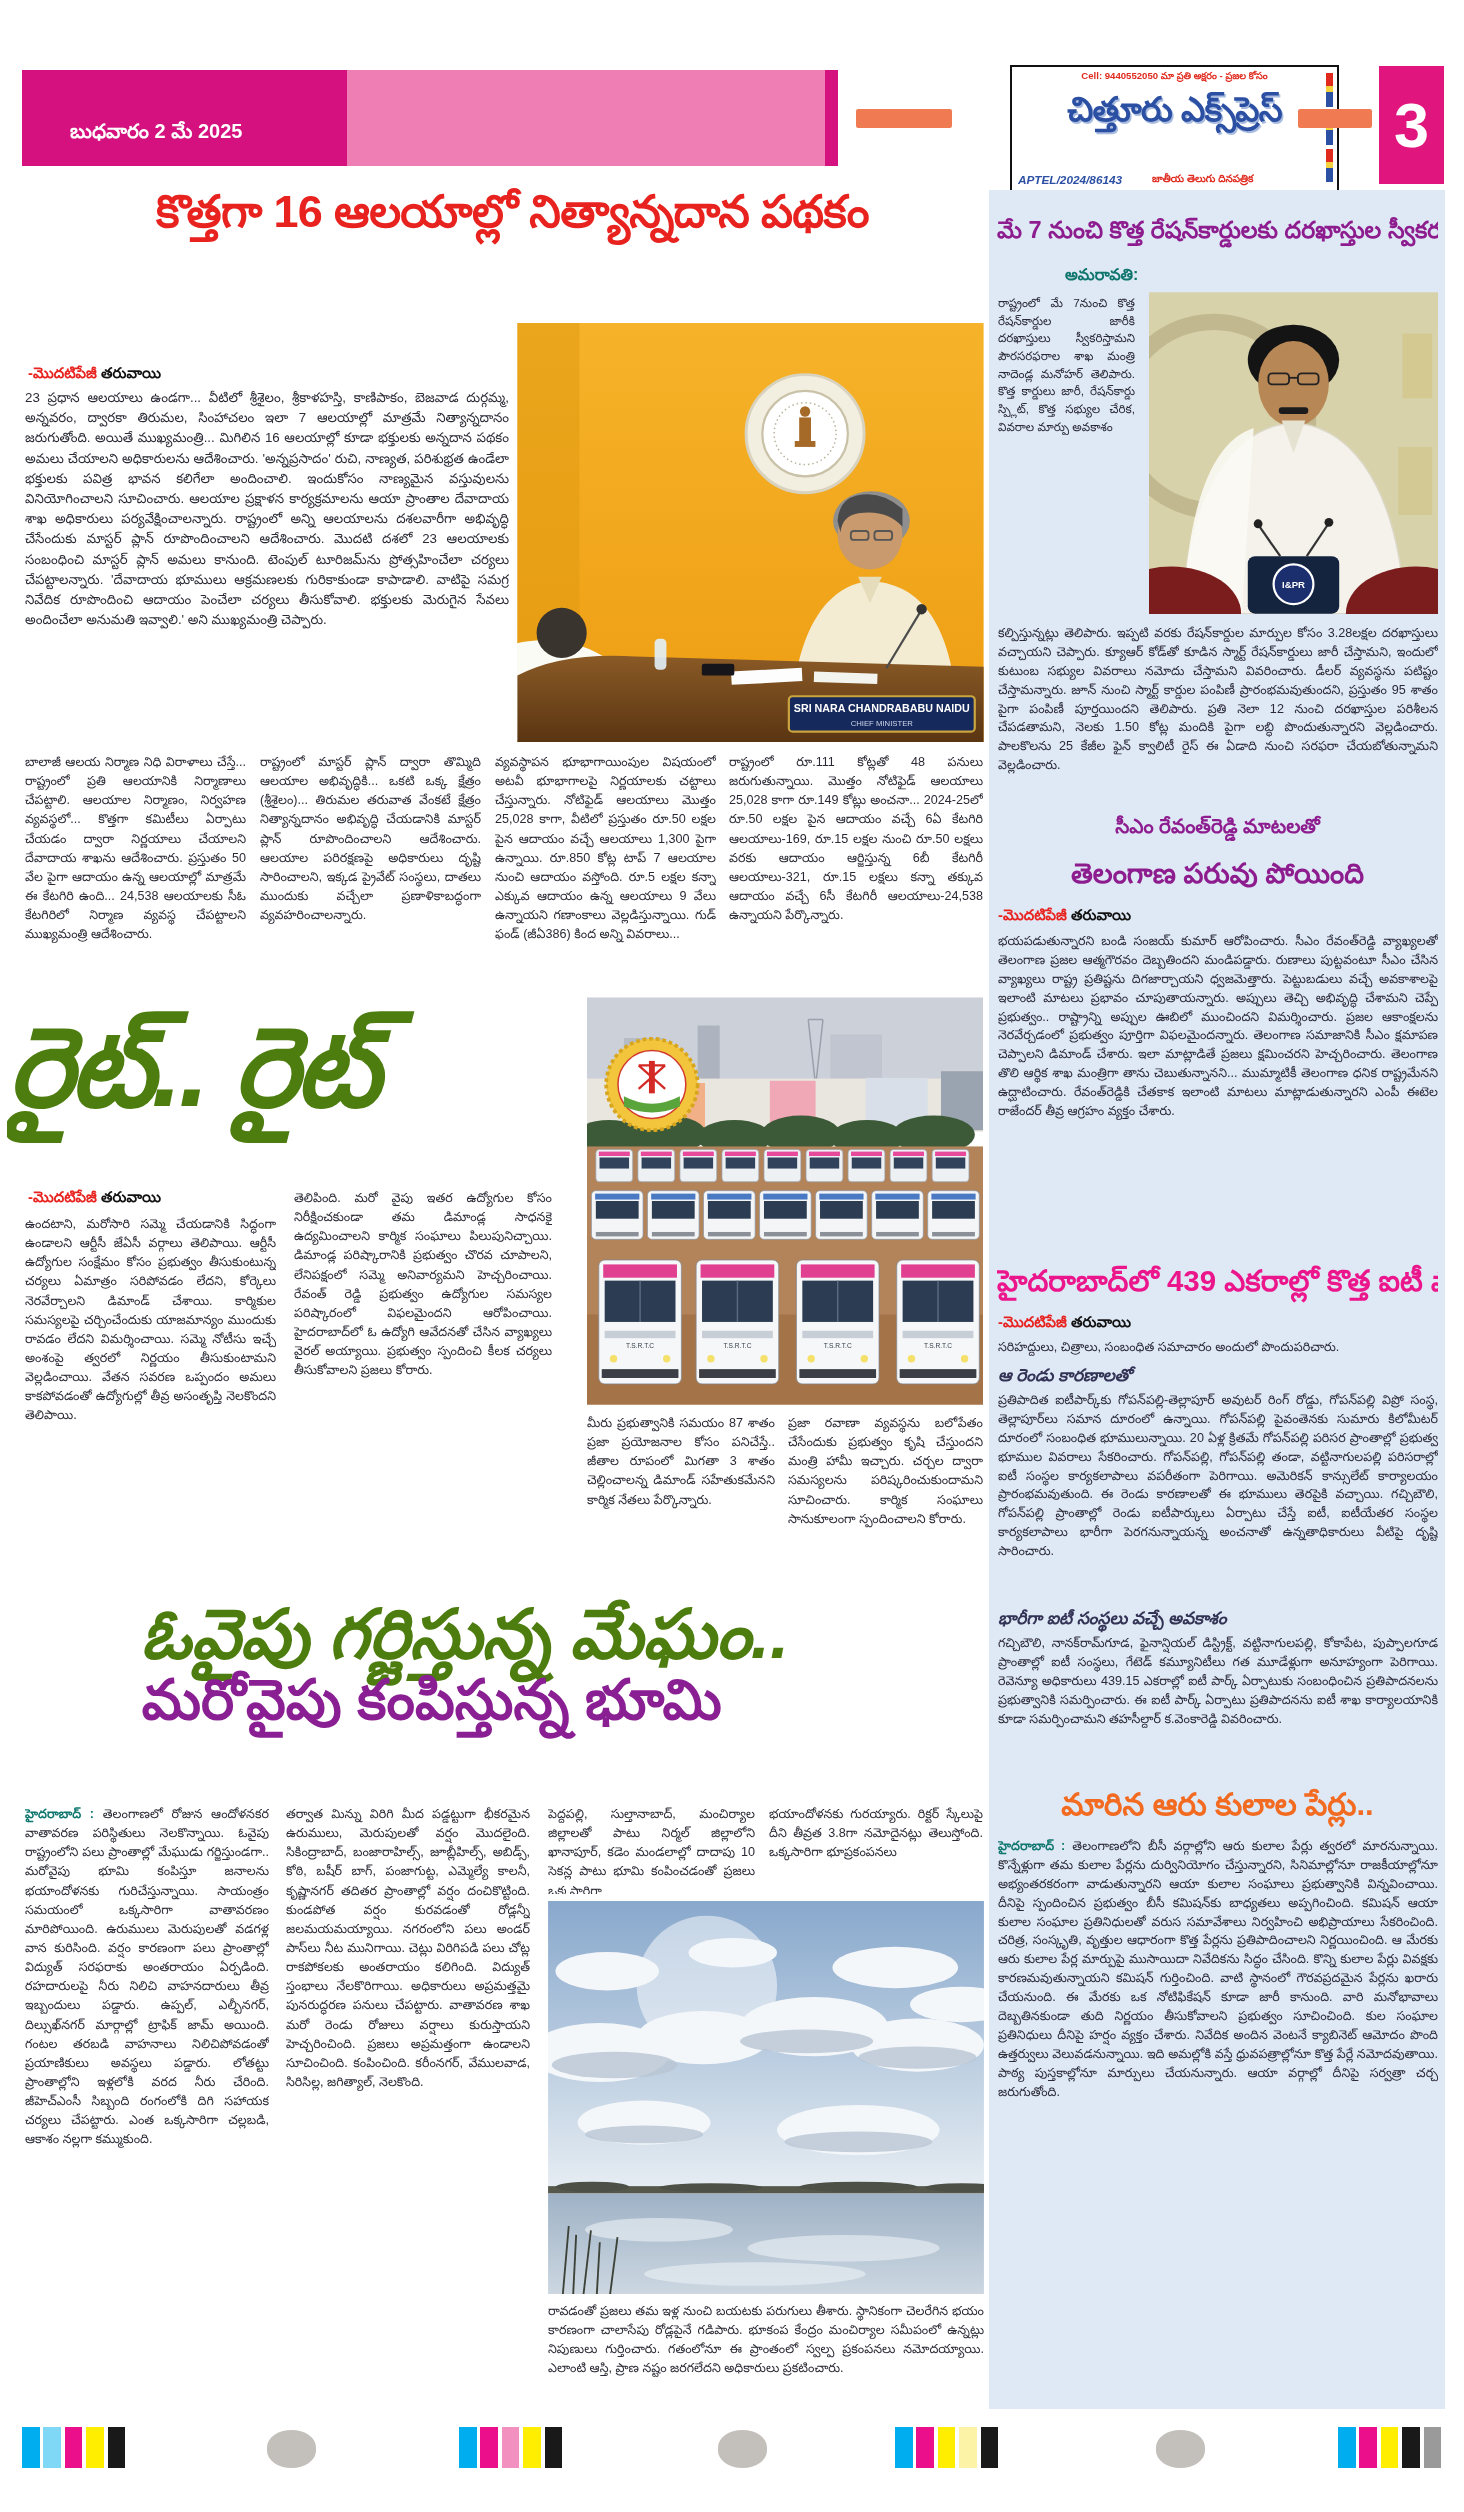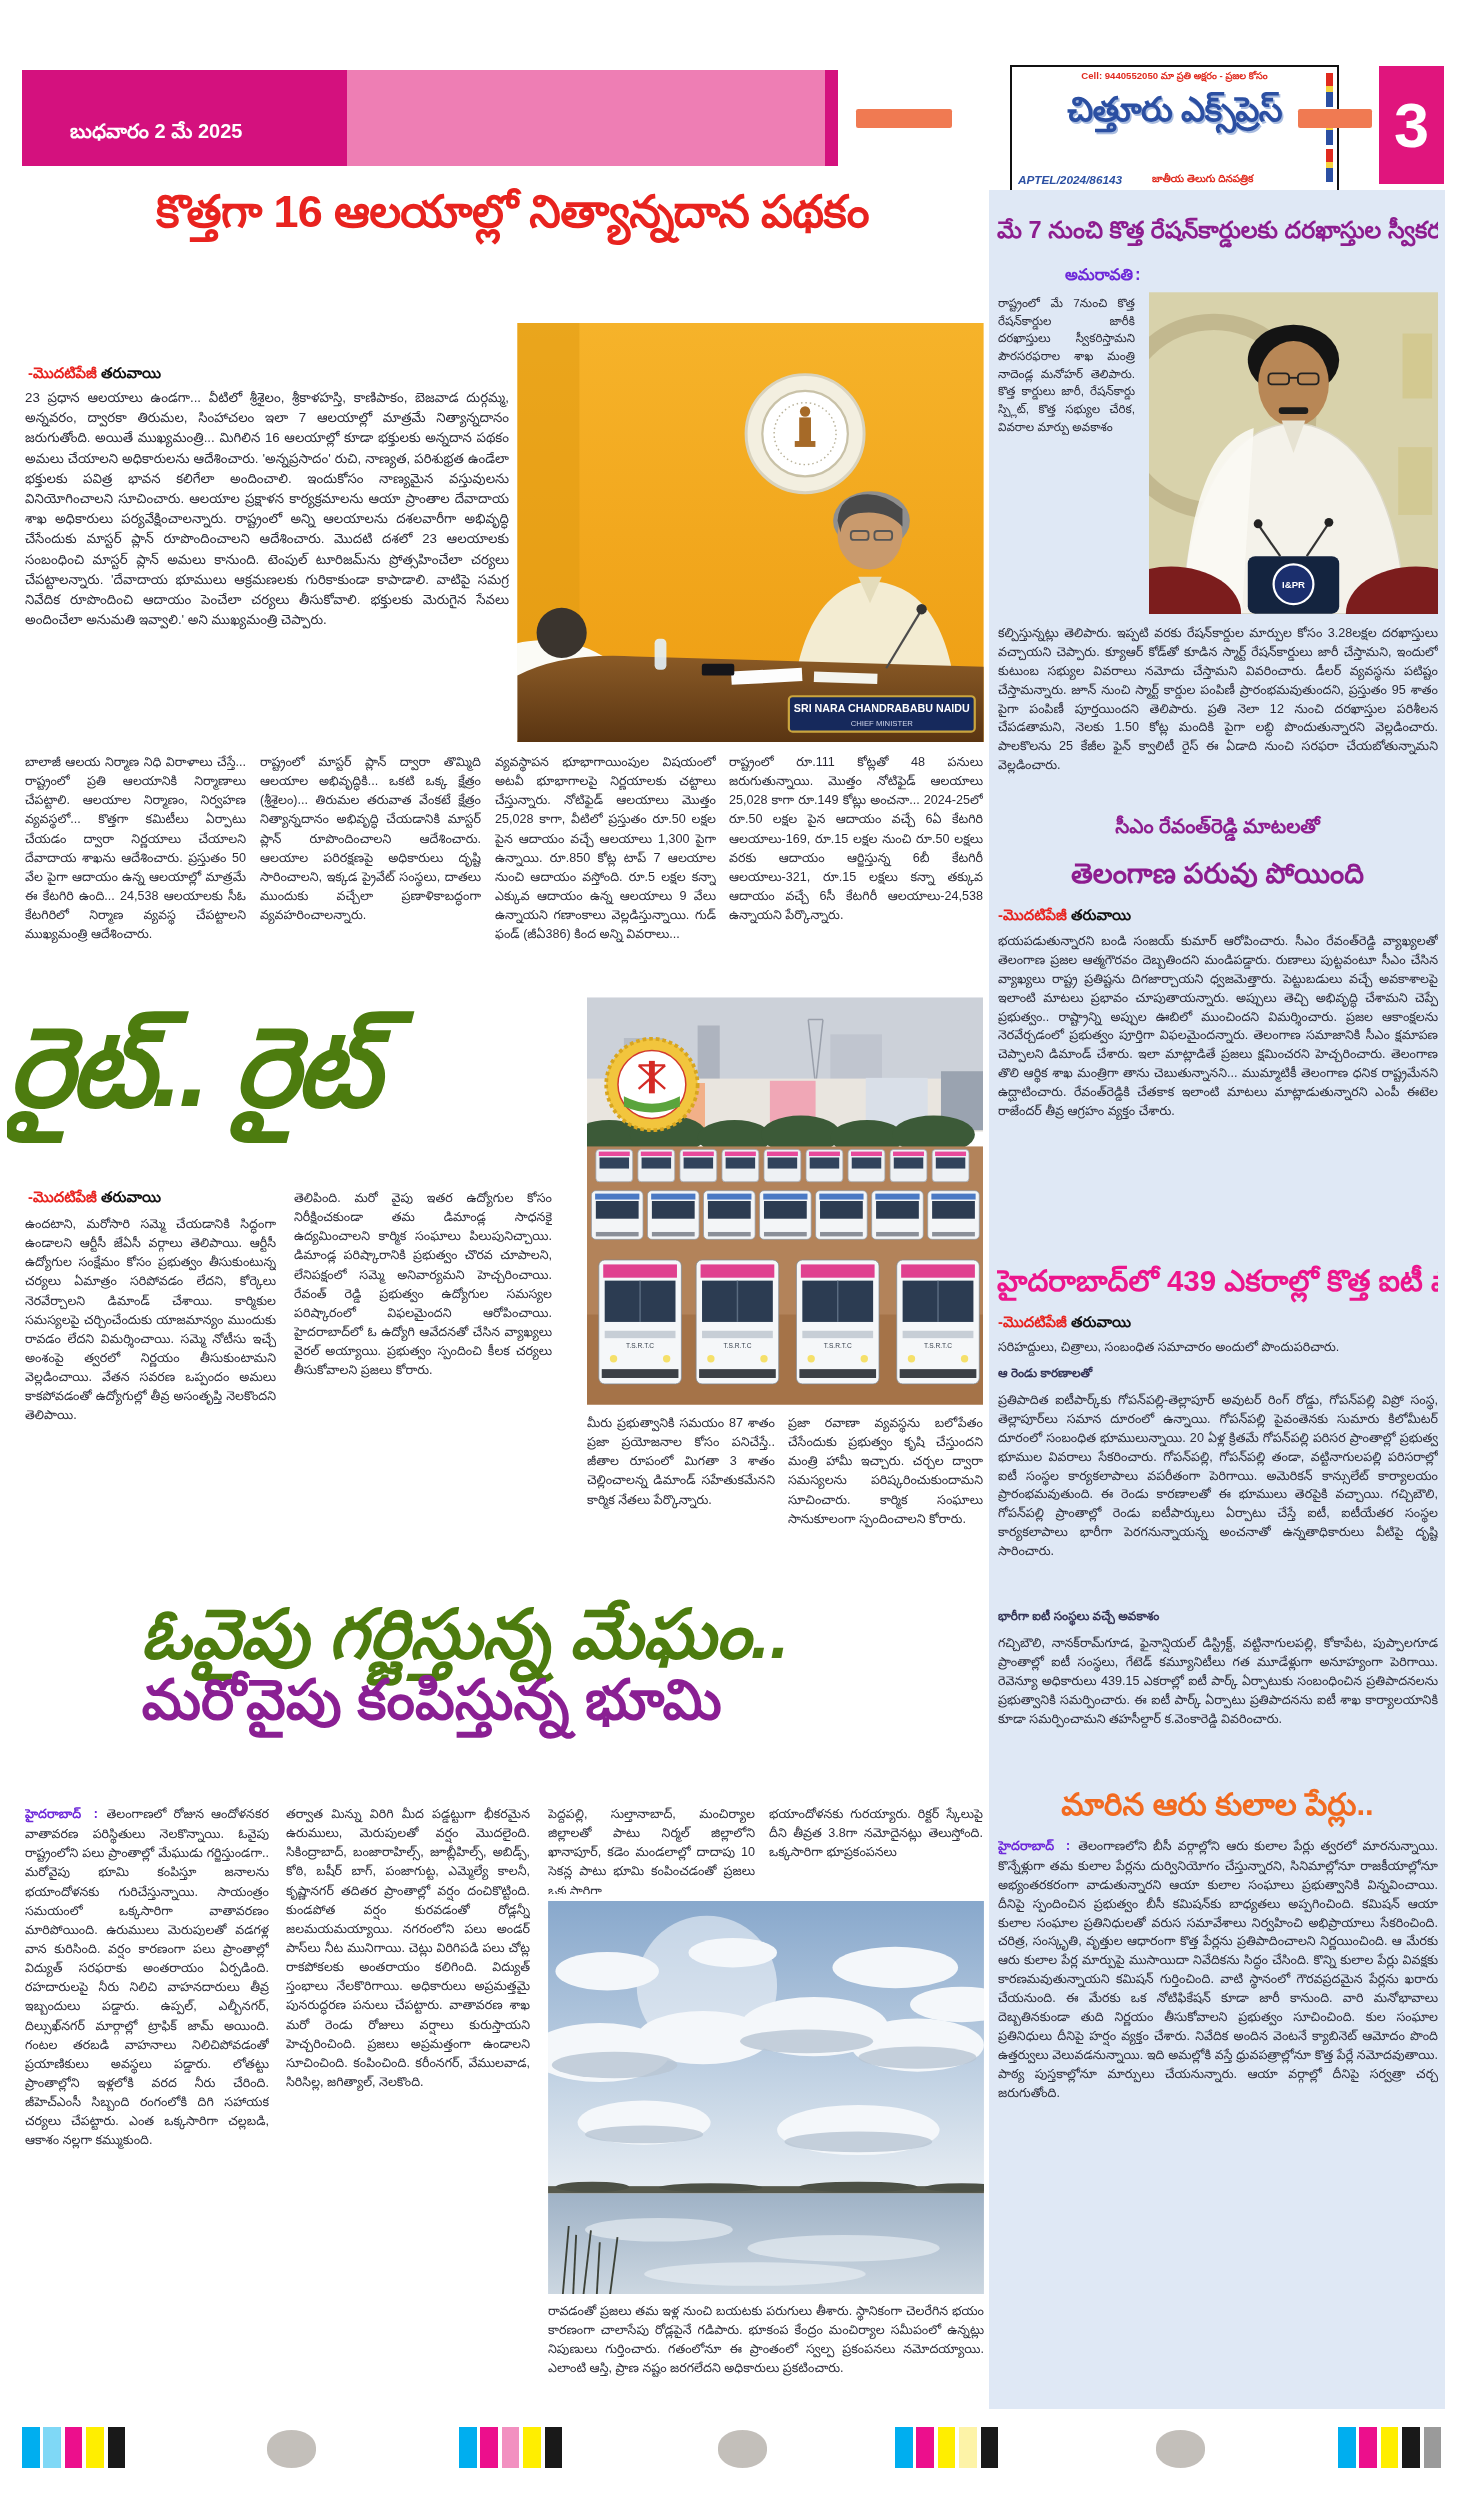--- a/index.html
+++ b/index.html
@@ -8,22 +8,22 @@
   .abs{position:absolute;}
   .col{font-size:12.6px;line-height:1.52;text-align:justify;overflow:hidden;color:#2a2a36;overflow-wrap:anywhere;}
   .col-sm{font-size:11.8px;line-height:1.5;text-align:justify;overflow:hidden;color:#2a2a36;overflow-wrap:anywhere;}
   .cont-tag{font-size:14.8px;font-weight:bold;color:#111;}
   .cont-tag .red{color:#e8231f;}
   .headline-red{font-weight:800;color:#e8231f;letter-spacing:-0.7px;}
   .headline-purple{font-weight:800;color:#8d1d8f;}
   .headline-pink{font-weight:800;color:#ec168c;}
   .headline-orange{font-weight:800;color:#f26b21;}
   .headline-black{font-weight:900;color:#4d7c0f;font-style:italic;}
-  .subhead{font-size:12px;font-weight:bold;color:#333355;}
-  .dateline{font-weight:bold;color:#6d28d9;font-family:Liberation Mono, monospace;}
+  .subhead{font-size:17px;font-weight:bold;color:#333355;font-style:italic;}
+  .dateline{font-weight:bold;color:#0f766e;}
   .sidebar-bg{background:#dfe8f5;}
   .mark-group{display:flex;gap:3.7px;}
   .mark-group span{width:17.7px;height:41px;display:block;}
   .mark-oval{width:49px;height:38px;background:#b8b4ae;border-radius:50%/46%;opacity:.85;}
   .masthead-box{background:#fff;border:2.2px solid #111;margin-left:47px;}
   .masthead-title{color:#2b4fa2;font-weight:900;text-shadow:1.5px 1.5px 0 #a9bcdf;letter-spacing:-0.7px;}
   .masthead-top{color:#e02a1e;font-weight:bold;}
   .masthead-reg{color:#2b4fa2;font-weight:bold;font-style:italic;}
   .masthead-sub{color:#e02a1e;font-weight:bold;}
   .masthead-stripe{position:absolute;right:3.7px;top:5.9px;width:7.4px;height:109px;

